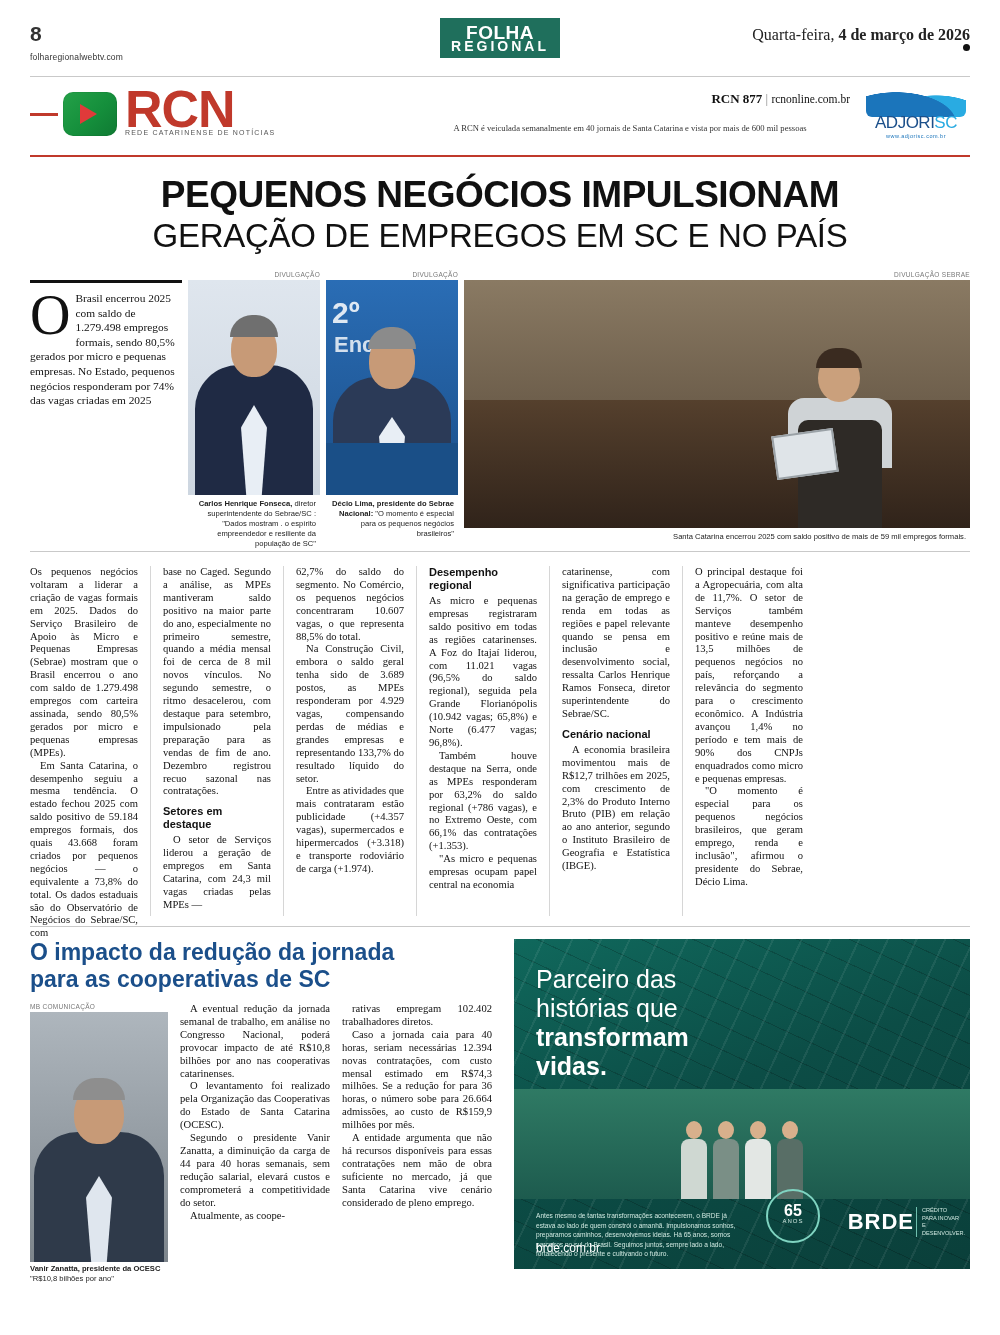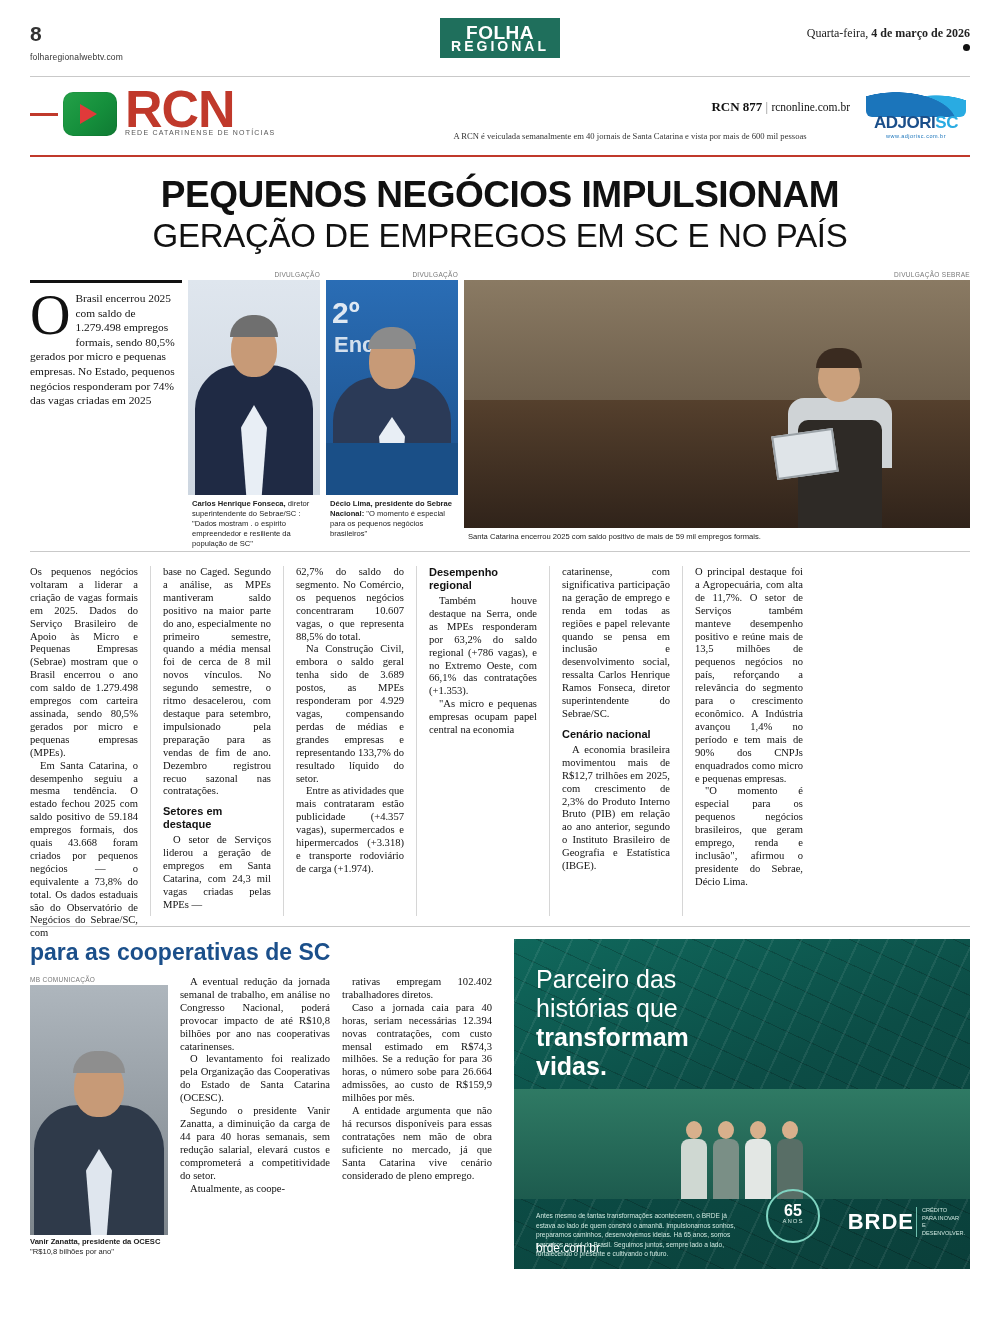--- a/index.html
+++ b/index.html
@@ -29,21 +29,21 @@
   .folhalogo {
     position:absolute; left:50%; top:-4px; transform:translateX(-50%);
     width:120px; height:40px; background:#1f6f5c;
     display:flex; flex-direction:column; align-items:center; justify-content:center;
     color:#fff; font-family:"Liberation Sans", sans-serif;
   }
   .folhalogo .l1 { font-size:19px; font-weight:bold; letter-spacing:.5px; line-height:17px; }
   .folhalogo .l2 { font-size:14px; font-weight:bold; letter-spacing:3px; line-height:11px; }
   .dateline {
     position:absolute; right:0; top:4px;
-    font-family:"Liberation Serif", serif; font-size:12px; color:#222;
+    font-family:"Liberation Serif", serif; font-size:16px; color:#222;
   }
   .dateline b { font-weight:bold; }
   .dot { position:absolute; right:0; top:22px; width:7px; height:7px; border-radius:50%; background:#111; }
 
   .rule-thin { height:1px; background:#c9c9c9; margin-top:6px; }
 
   
   .rcnband { position:relative; height:70px; margin-top:6px; }
   .rcn-line-left { position:absolute; left:0; top:30px; width:28px; height:3px; background:#c0392b; }
   .rcn-logo { position:absolute; left:33px; top:8px; display:flex; align-items:center; }
@@ -58,21 +58,21 @@
   }
   .rcn-text { margin-left:8px; }
   .rcn-text .big {
     font-family:"Liberation Sans", sans-serif; font-weight:bold;
     font-size:52px; line-height:36px; color:#c0392b; letter-spacing:-1px;
   }
   .rcn-text .small {
     font-family:"Liberation Sans", sans-serif; font-size:7px; color:#555;
     letter-spacing:1.2px; margin-top:2px;
   }
-  .rcn-right { position:absolute; right:0; top:16px; text-align:right; width:560px; }
+  .rcn-right { position:absolute; right:0; top:8px; text-align:right; width:560px; }
   .rcn-id {
     font-family:"Liberation Serif", serif; font-size:13px; color:#111; font-weight:bold;
     text-align:right; padding-right:120px;
   }
   .rcn-id span.sep { color:#888; font-weight:normal; }
   .rcn-id span.url { font-weight:normal; font-size:11.5px; }
   .rcn-sub {
     font-family:"Liberation Serif", serif; font-size:8.6px; color:#333;
     text-align:center; padding-right:120px; margin-top:16px;
   }
@@ -80,21 +80,21 @@
     position:absolute; right:0; top:4px; width:108px; text-align:center;
   }
   .adjori .wave {
     width:100px; height:30px; margin:0 auto;
     background:
       radial-gradient(ellipse at 30% 120%, #1b75bb 0 60%, transparent 61%),
       radial-gradient(ellipse at 70% 130%, #29abe2 0 55%, transparent 56%);
     border-radius:6px;
   }
   .adjori .txt {
-    font-family:"Liberation Sans", sans-serif; font-weight:bold; font-size:17px; color:#1b4f8a;
+    font-family:"Liberation Sans", sans-serif; font-weight:normal; font-size:17px; color:#1b4f8a;
     letter-spacing:-.5px; margin-top:-4px;
   }
   .adjori .txt i { color:#29abe2; font-style:normal; }
   .adjori .u { font-family:"Liberation Sans", sans-serif; font-size:5.5px; color:#1b75bb; letter-spacing:.5px; }
 
   .rule-red { height:2px; background:#c0392b; margin-top:2px; }
 
   
   .headline { text-align:center; margin-top:18px; }
   .headline .h1 {
@@ -121,21 +121,21 @@
     text-align:left; color:#111;
   }
   .dropcap {
     float:left; font-family:"Liberation Serif", serif; font-size:56px; line-height:44px;
     font-weight:normal; margin:2px 5px 0 0; color:#111;
   }
   .photo { position:relative; }
   .photo .img { width:100%; background:#ccc; position:relative; overflow:hidden; }
   .cap {
     font-family:"Liberation Sans", sans-serif; font-size:7.6px; line-height:10px;
-    color:#222; text-align:left; padding:4px 4px 0 4px;
+    color:#222; text-align:right; padding:4px 4px 0 4px;
   }
   .cap b { font-weight:bold; }
 
   .p1 { width:132px; }
   .p1 .img { height:215px; background:linear-gradient(#dfe6ee,#cdd6e0); }
   .p2 { width:132px; }
   .p2 .img { height:215px; background:linear-gradient(#2a6db5,#1b4f8a); }
   .p3 { flex:1; }
   .p3 .img { height:248px; background:linear-gradient(#4a3a2e,#2c2118); }
 
@@ -413,20 +413,21 @@
 
     <div class="col">
       <p class="first">62,7% do saldo do segmento. No Comércio, os pequenos negócios concentraram 10.607 vagas, o que representa 88,5% do total.</p>
       <p>Na Construção Civil, embora o saldo geral tenha sido de 3.689 postos, as MPEs responderam por 4.929 vagas, compensando perdas de médias e grandes empresas e representando 133,7% do resultado líquido do setor.</p>
       <p>Entre as atividades que mais contrataram estão publicidade (+4.357 vagas), supermercados e hipermercados (+3.318) e transporte rodoviário de carga (+1.974).</p>
     </div>
     <div class="coldiv"></div>
 
     <div class="col">
       <h4 style="margin-top:0">Desempenho regional</h4>
+      <p class="first">As micro e pequenas empresas registraram saldo positivo em todas as regiões catarinenses. A Foz do Itajaí liderou, com 11.021 vagas (96,5% do saldo regional), seguida pela Grande Florianópolis (10.942 vagas; 65,8%) e Norte (6.477 vagas; 96,8%).</p>
       <p>Também houve destaque na Serra, onde as MPEs responderam por 63,2% do saldo regional (+786 vagas), e no Extremo Oeste, com 66,1% das contratações (+1.353).</p>
       <p>"As micro e pequenas empresas ocupam papel central na economia</p>
     </div>
     <div class="coldiv"></div>
 
     <div class="col">
       <p class="first">catarinense, com significativa participação na geração de emprego e renda em todas as regiões e papel relevante quando se pensa em inclusão e desenvolvimento social, ressalta Carlos Henrique Ramos Fonseca, diretor superintendente do Sebrae/SC.</p>
       <h4>Cenário nacional</h4>
       <p>A economia brasileira movimentou mais de R$12,7 trilhões em 2025, com crescimento de 2,3% do Produto Interno Bruto (PIB) em relação ao ano anterior, segundo o Instituto Brasileiro de Geografia e Estatística (IBGE).</p>
     </div>
@@ -436,20 +437,21 @@
       <p class="first">O principal destaque foi a Agropecuária, com alta de 11,7%. O setor de Serviços também manteve desempenho positivo e reúne mais de 13,5 milhões de pequenos negócios no país, reforçando a relevância do segmento para o crescimento econômico. A Indústria avançou 1,4% no período e tem mais de 90% dos CNPJs enquadrados como micro e pequenas empresas.</p>
       <p>"O momento é especial para os pequenos negócios brasileiros, que geram emprego, renda e inclusão", afirmou o presidente do Sebrae, Décio Lima.</p>
     </div>
   </div>
 
   <div class="rule-bottom"></div>
 
   <div class="bottom">
     <div class="bleft">
       <div class="btitle">
+        <div>O impacto da redução da jornada</div>
         <div>para as cooperativas de SC</div>
       </div>
       <div class="bcols">
         <div class="bphoto">
           <div class="credit" style="text-align:left">MB COMUNICAÇÃO</div>
           <div class="img">
             <div class="suit-body" style="background:#2f3a4a;width:130px;height:130px;"></div>
             <div class="suit-shirt" style="height:86px;background:#dfe6ee;"></div>
             <div class="head" style="bottom:118px;width:50px;height:60px;"></div>
             <div class="hair" style="bottom:162px;background:#8e8e8e;width:52px;"></div>

